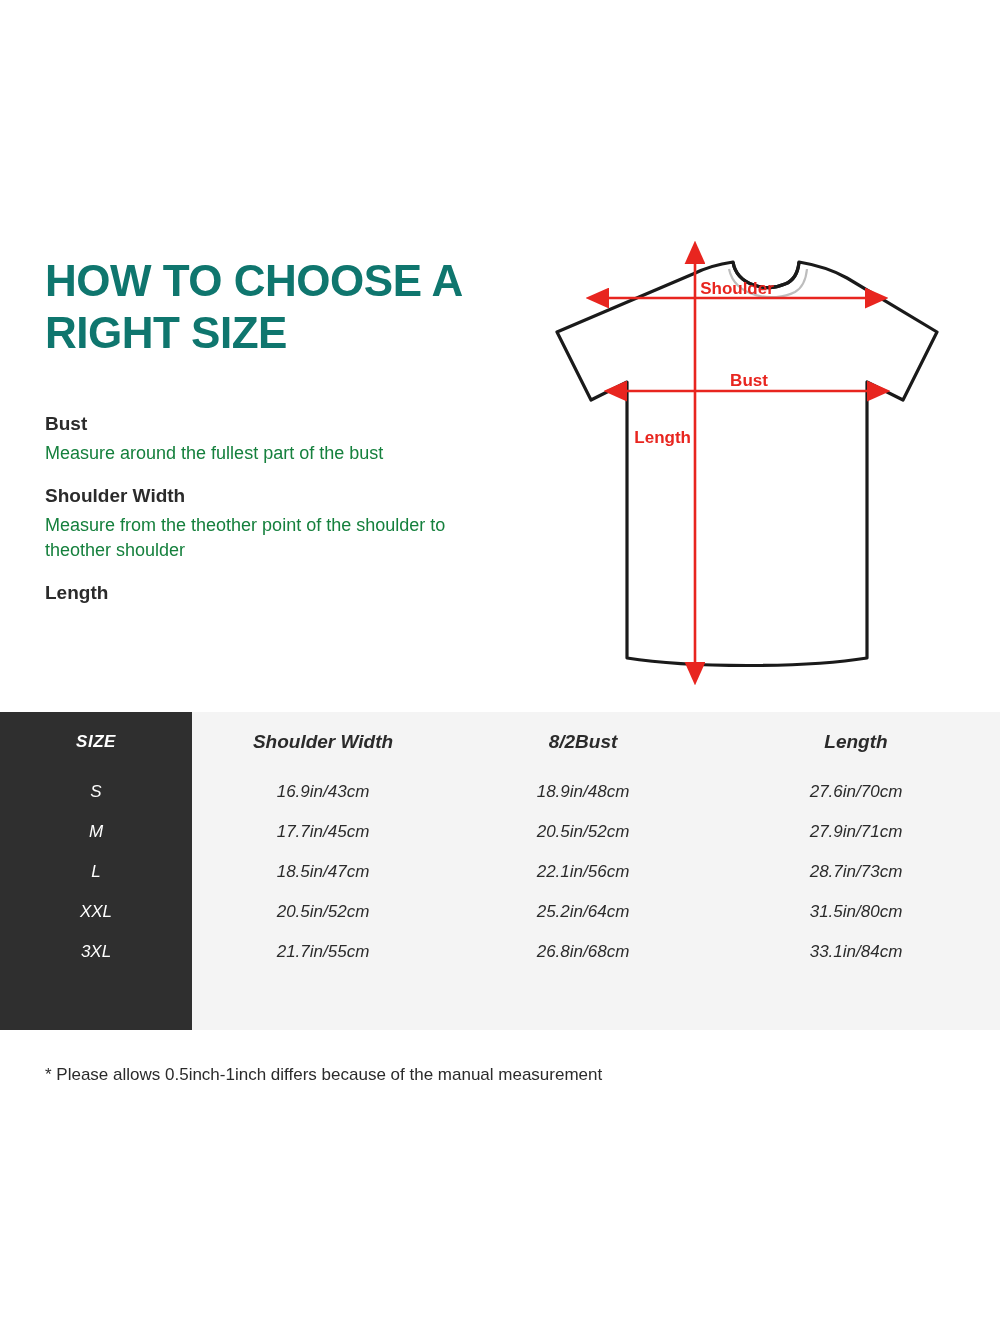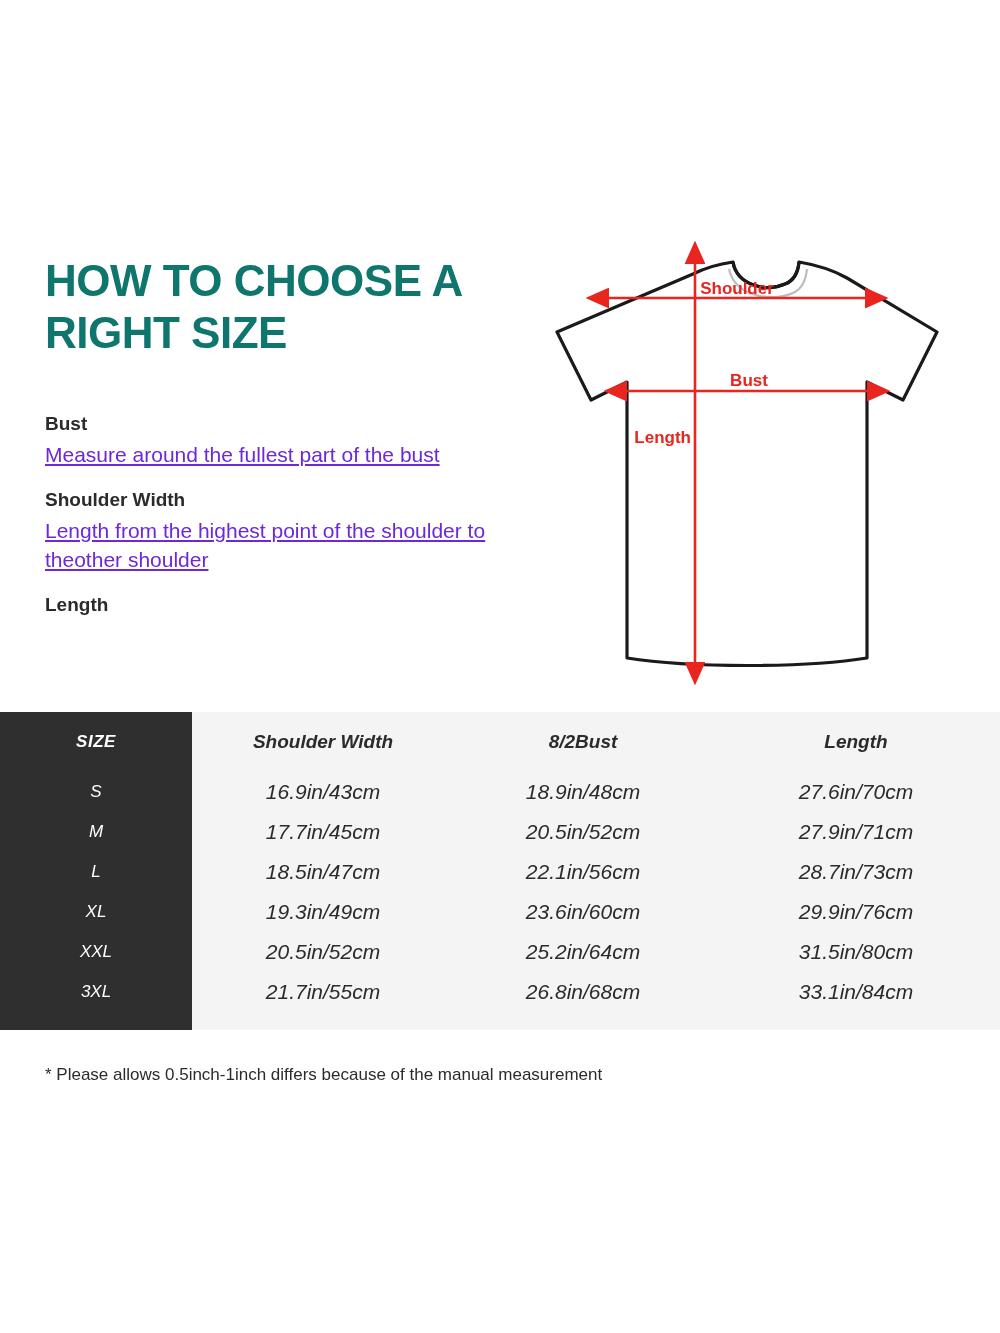--- a/index.html
+++ b/index.html
@@ -53,24 +53,23 @@
     width: 470px;
   }
   .def-block { margin-bottom: 20px; }
   .def-title {
     font-size: 19px;
     font-weight: bold;
     color: #2b2b2b;
     margin-bottom: 6px;
   }
   .def-text {
-    font-size: 21px;
-    color: #6d28d9;
+    font-size: 18px;
+    color: #15803d;
     line-height: 1.35;
-    text-decoration: underline;
   }
 
   .shirt-wrap {
     position: absolute;
     left: 505px;
     top: 240px;
     width: 470px;
     height: 450px;
     text-align: right;
   }
@@ -96,21 +95,21 @@
     position: absolute;
     left: 0;
     top: 0;
     width: 1000px;
     border-collapse: collapse;
     font-style: italic;
   }
   table.size-table th,
   table.size-table td {
     height: 40px;
-    font-size: 21px;
+    font-size: 17px;
     font-weight: normal;
     text-align: center;
     color: #2b2b2b;
     padding: 0;
   }
   table.size-table thead th {
     height: 60px;
     font-weight: bold;
     font-size: 19px;
   }
@@ -155,21 +154,21 @@
 
     <div class="headline">HOW TO CHOOSE A RIGHT SIZE</div>
 
     <div class="defs">
       <div class="def-block">
         <div class="def-title">Bust</div>
         <div class="def-text">Measure around the fullest part of the bust</div>
       </div>
       <div class="def-block">
         <div class="def-title">Shoulder Width</div>
-        <div class="def-text">Length from the highest point of the shoulder to theother shoulder</div>
+        <div class="def-text">Measure from the theother point of the shoulder to theother shoulder</div>
       </div>
       <div class="def-block">
         <div class="def-title">Length</div>
       </div>
     </div>
 
     <div class="shirt-wrap">
       <svg width="470" height="450" viewBox="0 0 470 450" xmlns="http://www.w3.org/2000/svg">
         <defs>
           <marker id="arrL" markerWidth="10" markerHeight="10" refX="9" refY="4" orient="auto" markerUnits="strokeWidth">
@@ -242,26 +241,20 @@
           <td>20.5in/52cm</td>
           <td>27.9in/71cm</td>
         </tr>
         <tr>
           <td class="size-cell">L</td>
           <td>18.5in/47cm</td>
           <td>22.1in/56cm</td>
           <td>28.7in/73cm</td>
         </tr>
         <tr>
-          <td class="size-cell">XL</td>
-          <td>19.3in/49cm</td>
-          <td>23.6in/60cm</td>
-          <td>29.9in/76cm</td>
-        </tr>
-        <tr>
           <td class="size-cell">XXL</td>
           <td>20.5in/52cm</td>
           <td>25.2in/64cm</td>
           <td>31.5in/80cm</td>
         </tr>
         <tr>
           <td class="size-cell">3XL</td>
           <td>21.7in/55cm</td>
           <td>26.8in/68cm</td>
           <td>33.1in/84cm</td>

